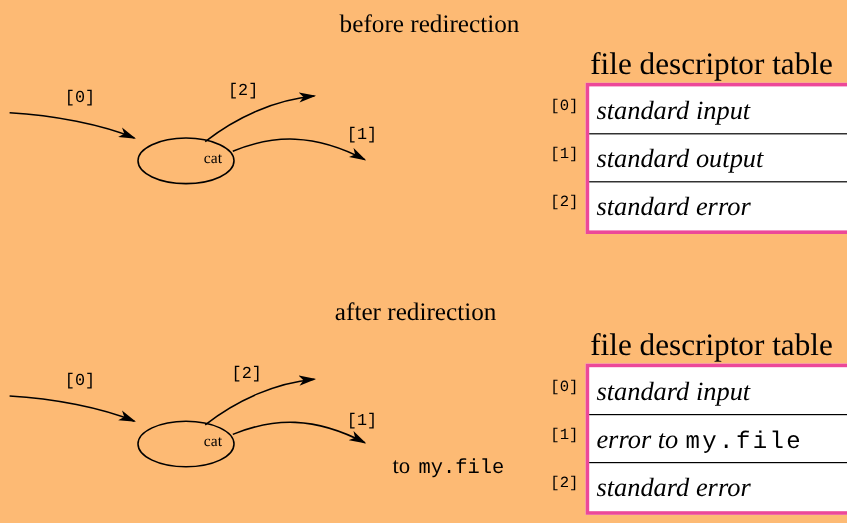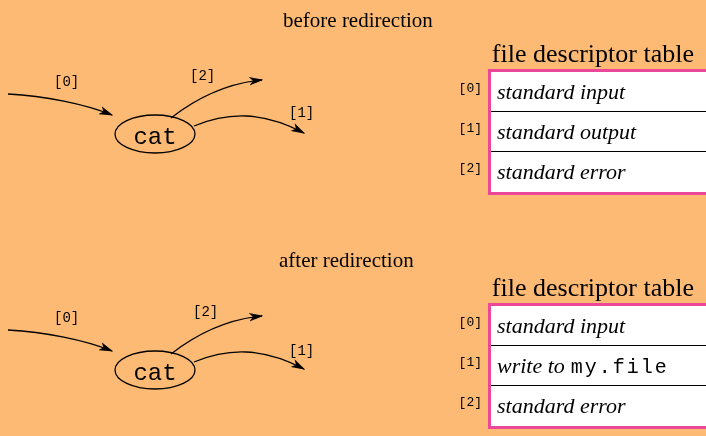--- a/index.html
+++ b/index.html
@@ -33,22 +33,22 @@
   }
   .row-index{
     font-family:"Liberation Mono","DejaVu Sans Mono",monospace;
     font-size:13px;width:30px;text-align:right;white-space:nowrap;
   }
   .fd-label{
     font-family:"Liberation Mono","DejaVu Sans Mono",monospace;
     font-size:14px;white-space:nowrap;
   }
   .process-label{
-    font-family:Liberation Mono, monospace;
-    font-size:24px;width:60px;text-align:center;white-space:nowrap;
+    font-family:Liberation Serif, serif;
+    font-size:13px;width:60px;text-align:right;white-space:nowrap;
   }
   .redirect-note{white-space:nowrap;font-size:19px;}
   .redirect-note .note-file{
     font-family:"Liberation Mono","DejaVu Sans Mono",monospace;
     font-size:17px;margin-left:7px;
   }
   svg{position:absolute;left:0;top:0;}
   .stroke{fill:none;stroke:#000;stroke-width:1.3px;}
 </style>
 </head>
@@ -97,24 +97,25 @@
   <div class="abs section-title" style="left:279px;top:248px;">after redirection</div>
 
   <div class="abs table-heading" style="left:458px;top:273px;">file descriptor table</div>
 
   <div class="abs fd-label" style="left:54px;top:310px;">[0]</div>
   <div class="abs fd-label" style="left:193px;top:304px;">[2]</div>
   <div class="abs fd-label" style="left:289px;top:343px;">[1]</div>
 
   <div class="abs process-label" style="left:125px;top:360px;">cat</div>
 
+  <div class="abs redirect-note" style="left:327px;top:378px;"><span>to</span><span class="note-file">my.file</span></div>
 
   <div class="abs row-index" style="left:452px;top:315px;">[0]</div>
   <div class="abs row-index" style="left:452px;top:355px;">[1]</div>
   <div class="abs row-index" style="left:452px;top:395px;">[2]</div>
 
   <div class="abs fd-table" style="left:488px;top:303px;">
     <div class="fd-row">standard input</div>
-    <div class="fd-row"><span>write to</span><span class="cell-mono">my.file</span></div>
+    <div class="fd-row"><span>error to</span><span class="cell-mono">my.file</span></div>
     <div class="fd-row">standard error</div>
   </div>
 
 </div>
 
 </body></html>

